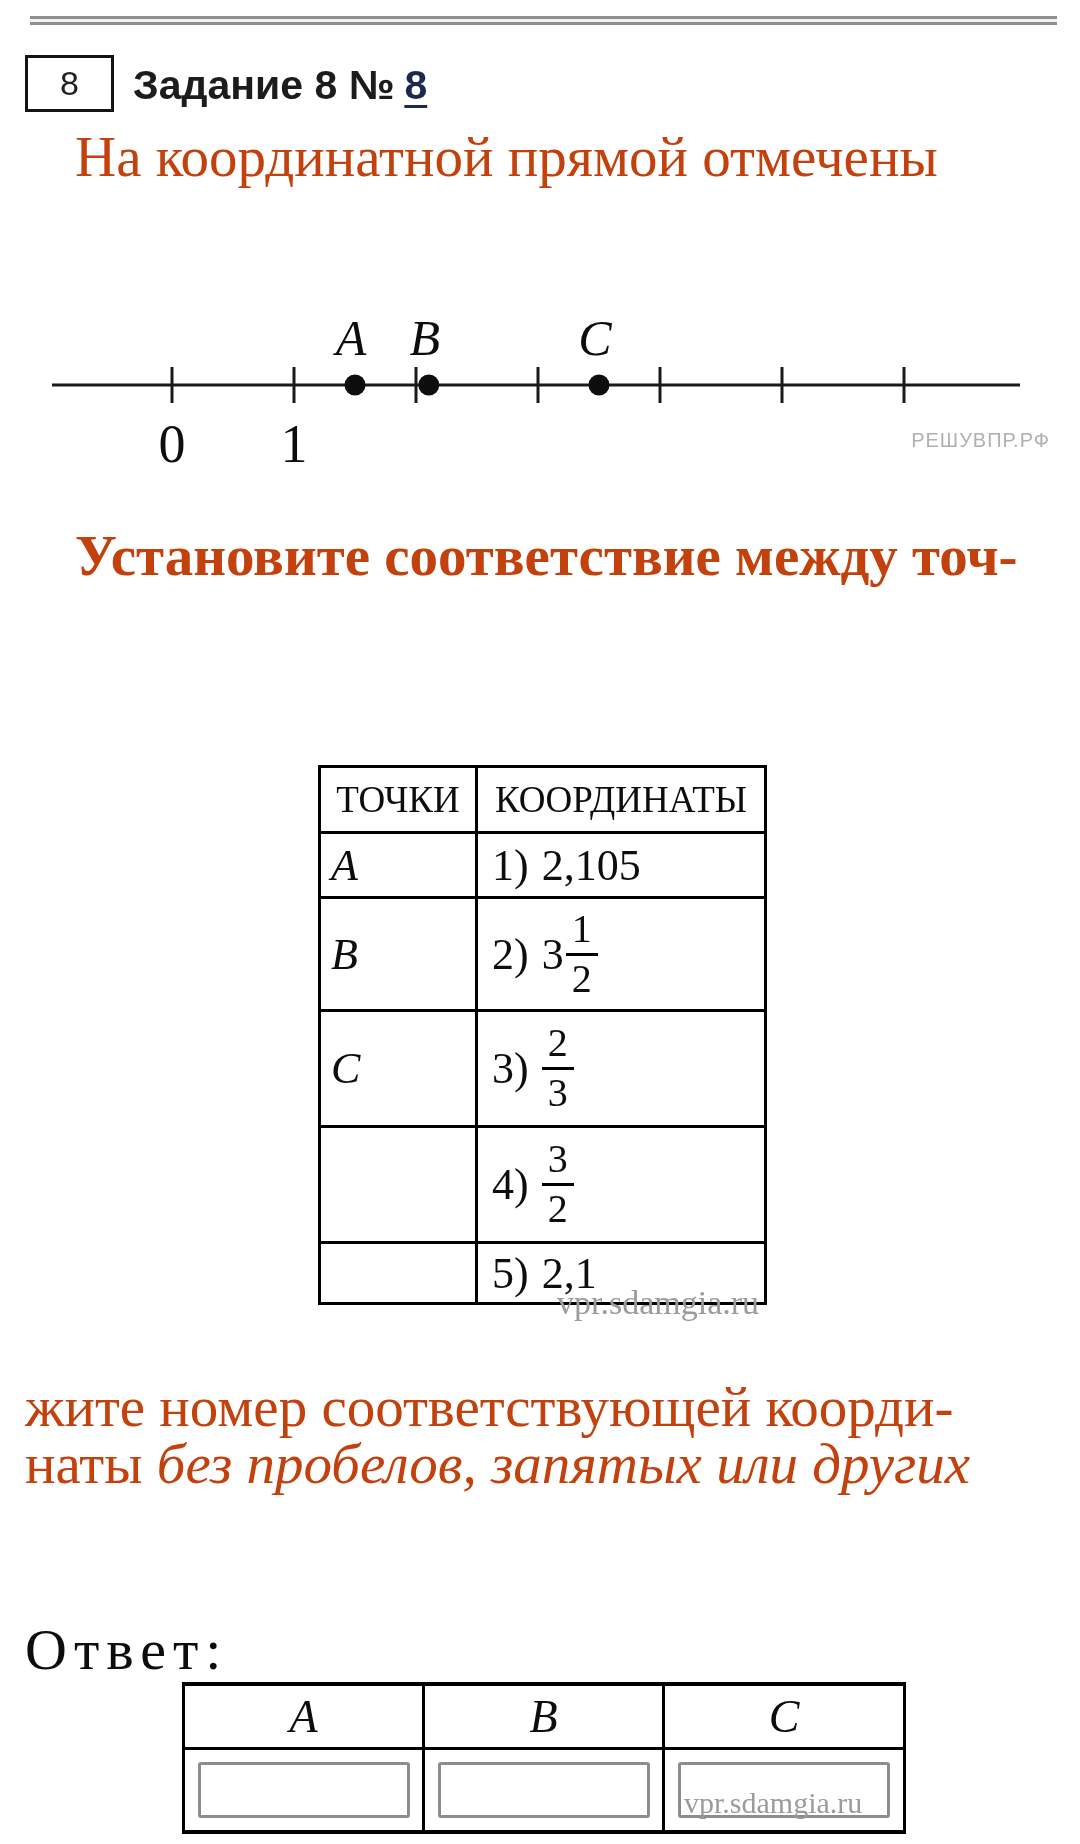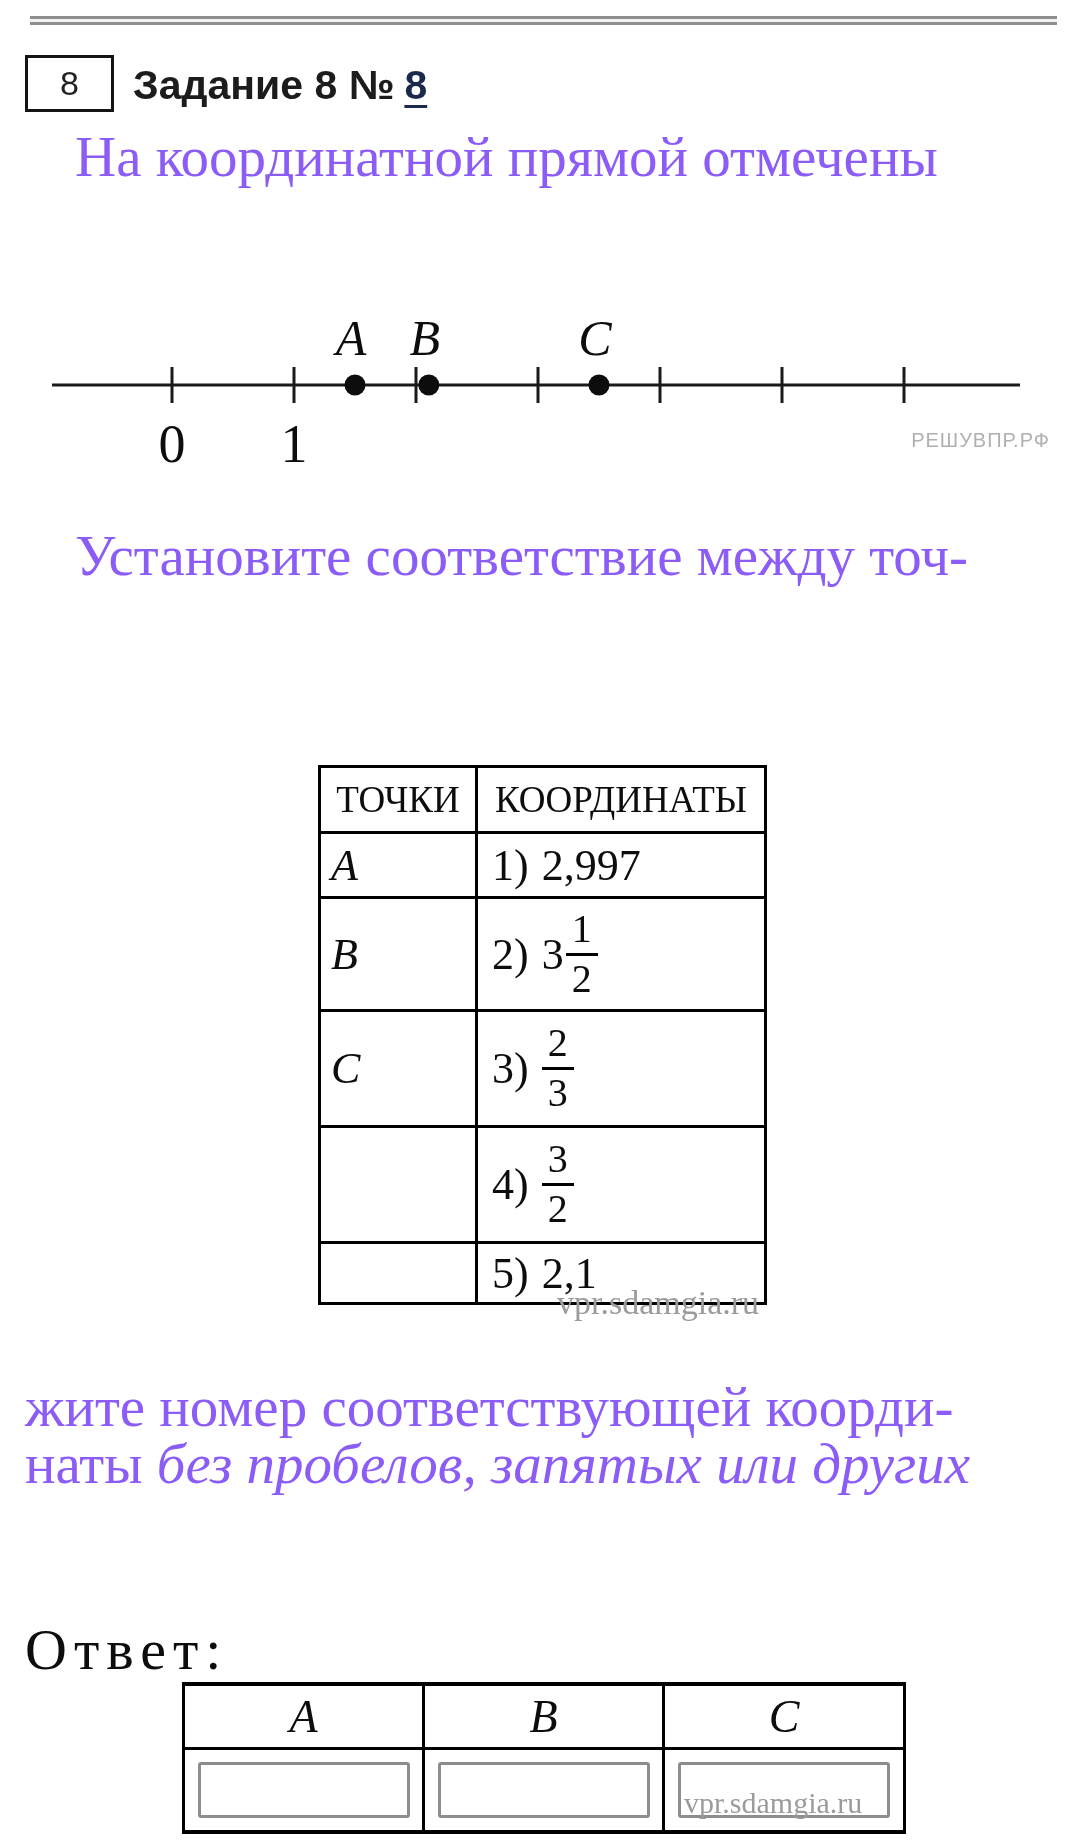--- a/index.html
+++ b/index.html
@@ -27,25 +27,25 @@
     left:133px; top:60px; height:50px; display:flex; align-items:center;
     font-family:"Liberation Sans", sans-serif; font-weight:700; font-size:41px; color:#1c1c1c;
     line-height:50px;
   }
   .task-link {
     color:#1b2a4a; text-decoration:underline; text-decoration-thickness:3px;
     text-underline-offset:6px; margin-left:10px; cursor:pointer;
   }
 
   
-  .para { left:25px; width:1035px; font-size:57px; line-height:57px; color:#8b5cf6; }
+  .para { left:25px; width:1035px; font-size:57px; line-height:57px; color:#c2410c; }
   .para .indent { padding-left:50px; }
   .it { font-style:italic; }
   .p1 { top:128px; }
-  .p2 { top:527px; }
+  .p2 { top:527px;font-weight:bold; }
   .p3 { top:1378px; }
   .otvet { left:25px; top:1616px; font-size:58px; letter-spacing:7px; color:#0d0d0d; }
 
   
   .nl-svg { left:0; top:250px; }
 
   
   .match-table {
     left:318px; top:765px; width:446px;
     border-collapse:collapse; table-layout:fixed;
@@ -138,21 +138,21 @@
   <tbody>
       <tr>
     <td class="hdr">ТОЧКИ</td>
     <td class="hdr">КООРДИНАТЫ</td>
   </tr>
   <tr class="h-a">
     <td class="pt">A</td>
     <td>
       <div class="optcell">
             <span>1)</span>
-            <span>2,997</span>
+            <span>2,105</span>
           </div>
     </td>
   </tr>
   <tr class="h-b">
     <td class="pt">B</td>
     <td>
       <div class="optcell">
         <span>2)</span>
         <span class="mixed">
           <span class="whole">3</span>

